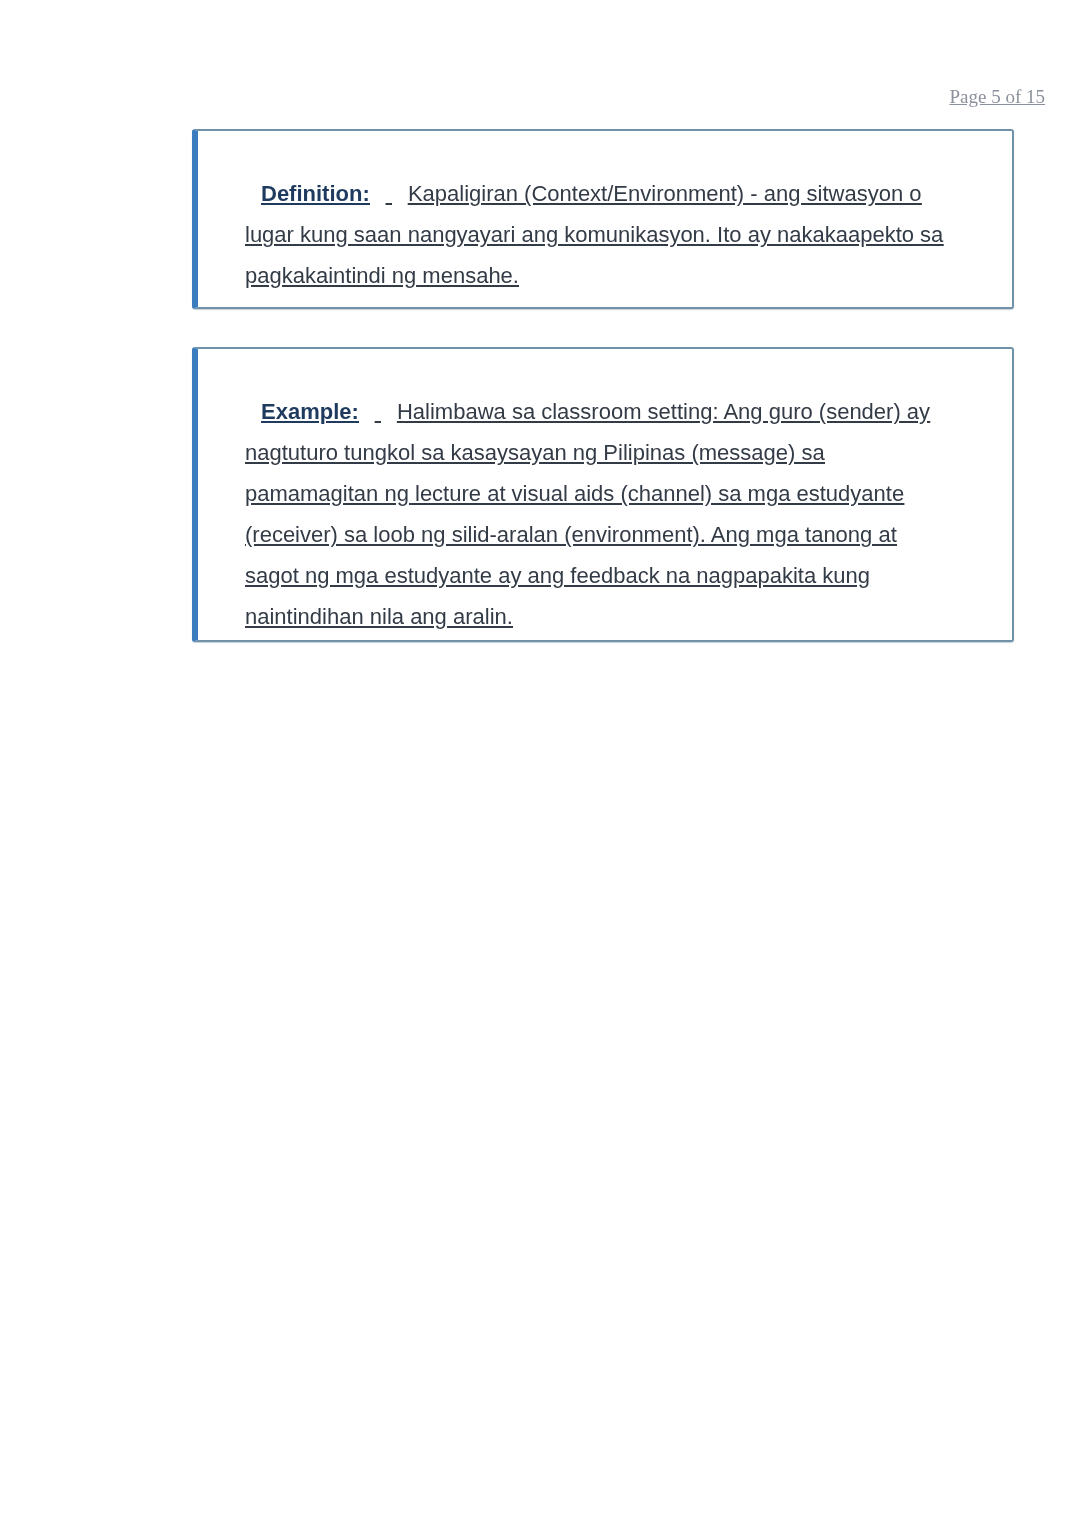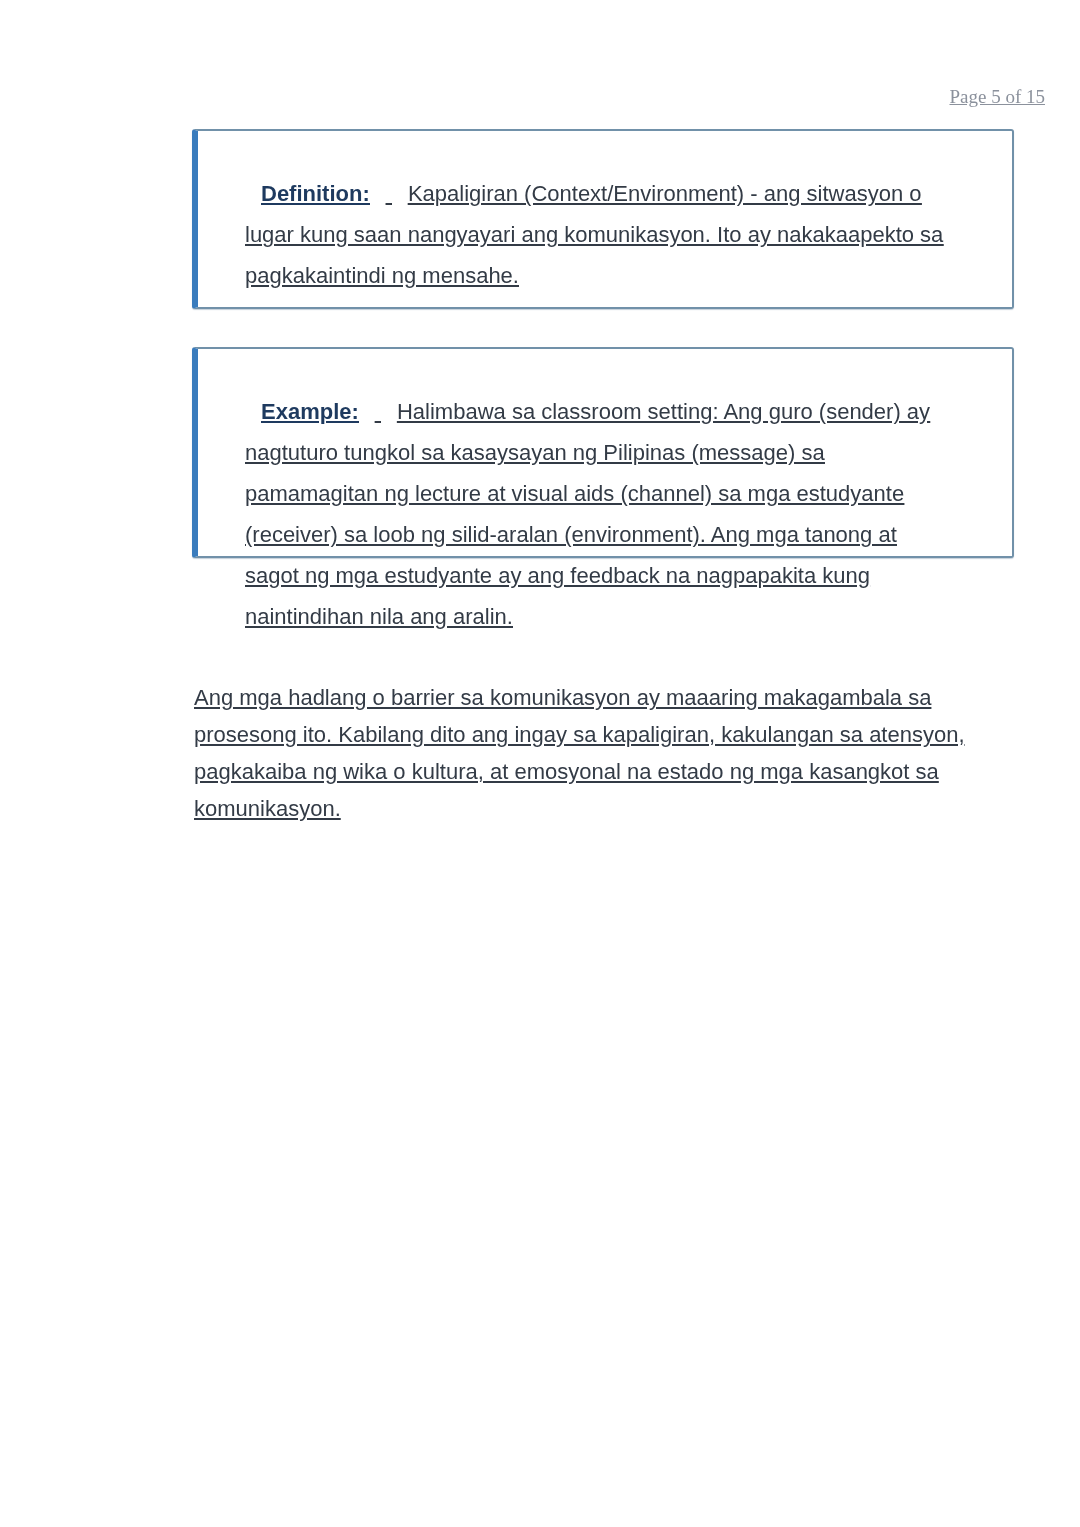--- a/index.html
+++ b/index.html
@@ -34,21 +34,21 @@
   .callout p {
     font-size: 22px;
     line-height: 41px;
     color: #333b46;
   }
   .callout-label {
     font-weight: bold;
     color: #1e3a5f;
   }
   .callout-definition { top: 65px; height: 180px; }
-  .callout-example   { top: 283px; height: 211px; }
+  .callout-example   { top: 283px; height: 295px; }
   .body-paragraph {
     position: absolute;
     left: 130px;
     top: 615px;
     width: 808px;
     font-size: 22px;
     line-height: 37px;
     color: #333b46;
   }
   .footer-brand {
@@ -70,17 +70,16 @@
   <div class="page-indicator">Page 5 of 15</div>
 
   <section class="callout callout-definition">
     <p><strong class="callout-label">Definition:</strong> <span>Kapaligiran (Context/Environment) - ang sitwasyon o lugar kung saan nangyayari ang komunikasyon. Ito ay nakakaapekto sa pagkakaintindi ng mensahe.</span></p>
   </section>
 
   <section class="callout callout-example">
     <p><strong class="callout-label">Example:</strong> <span>Halimbawa sa classroom setting: Ang guro (sender) ay nagtuturo tungkol sa kasaysayan ng Pilipinas (message) sa pamamagitan ng lecture at visual aids (channel) sa mga estudyante (receiver) sa loob ng silid-aralan (environment). Ang mga tanong at sagot ng mga estudyante ay ang feedback na nagpapakita kung naintindihan nila ang aralin.</span></p>
   </section>
 
-  <p class="body-paragraph">Ang mga hadlang o barrier sa komunikasyon ay maaaring makagambala sa prosesong ito. Kabilang dito ang ingay sa kapaligiran, kakulangan sa atensyon, pagkakaiba ng wika o kultura, at emosyonal na estado ng mga kasangkot sa komunikasyon.</p>
 
   <div class="footer-brand">Pilipinas</div>
 
 </div>
 
 </body></html>

